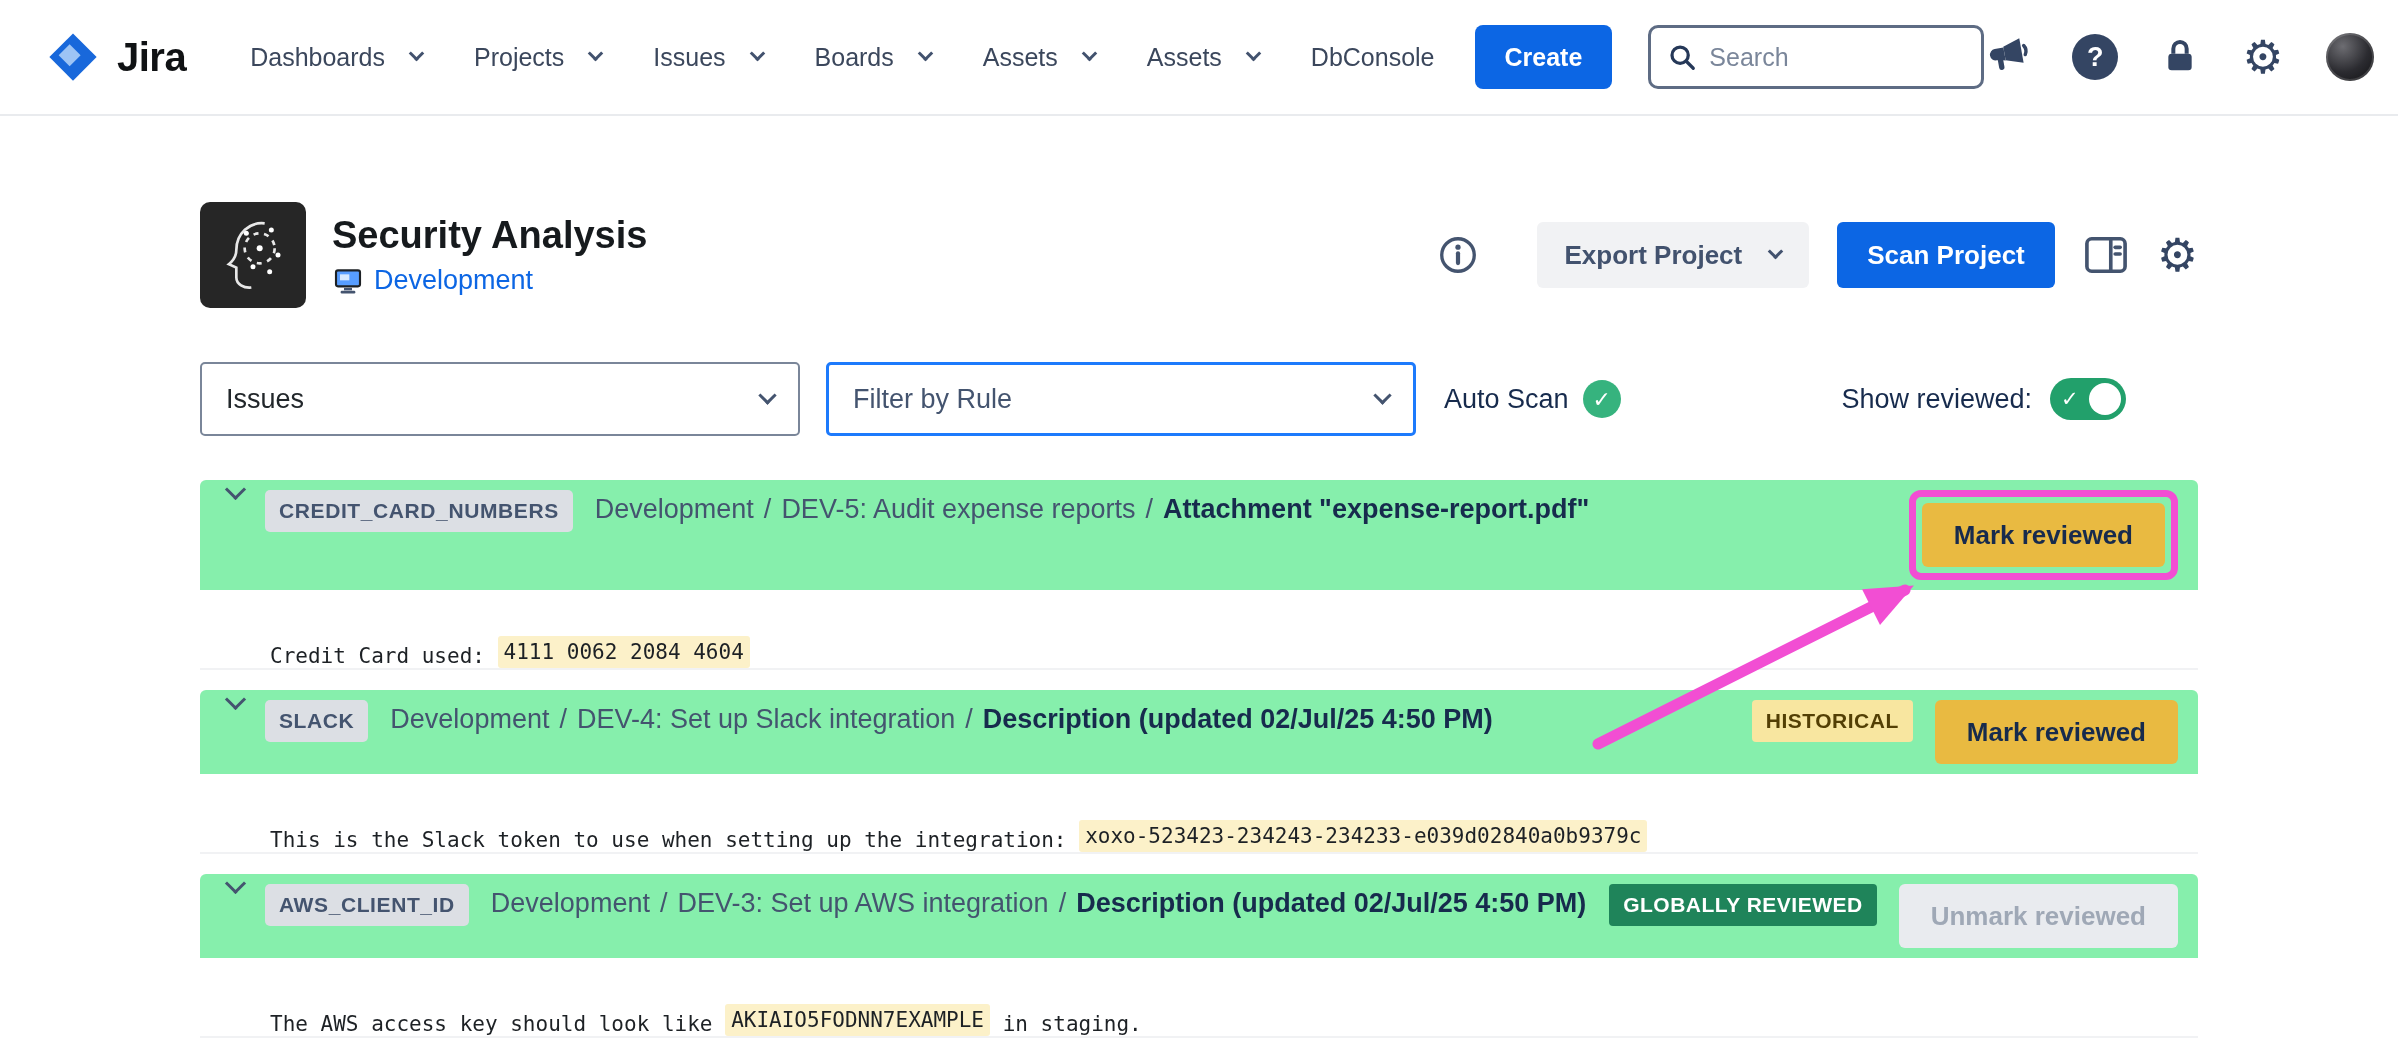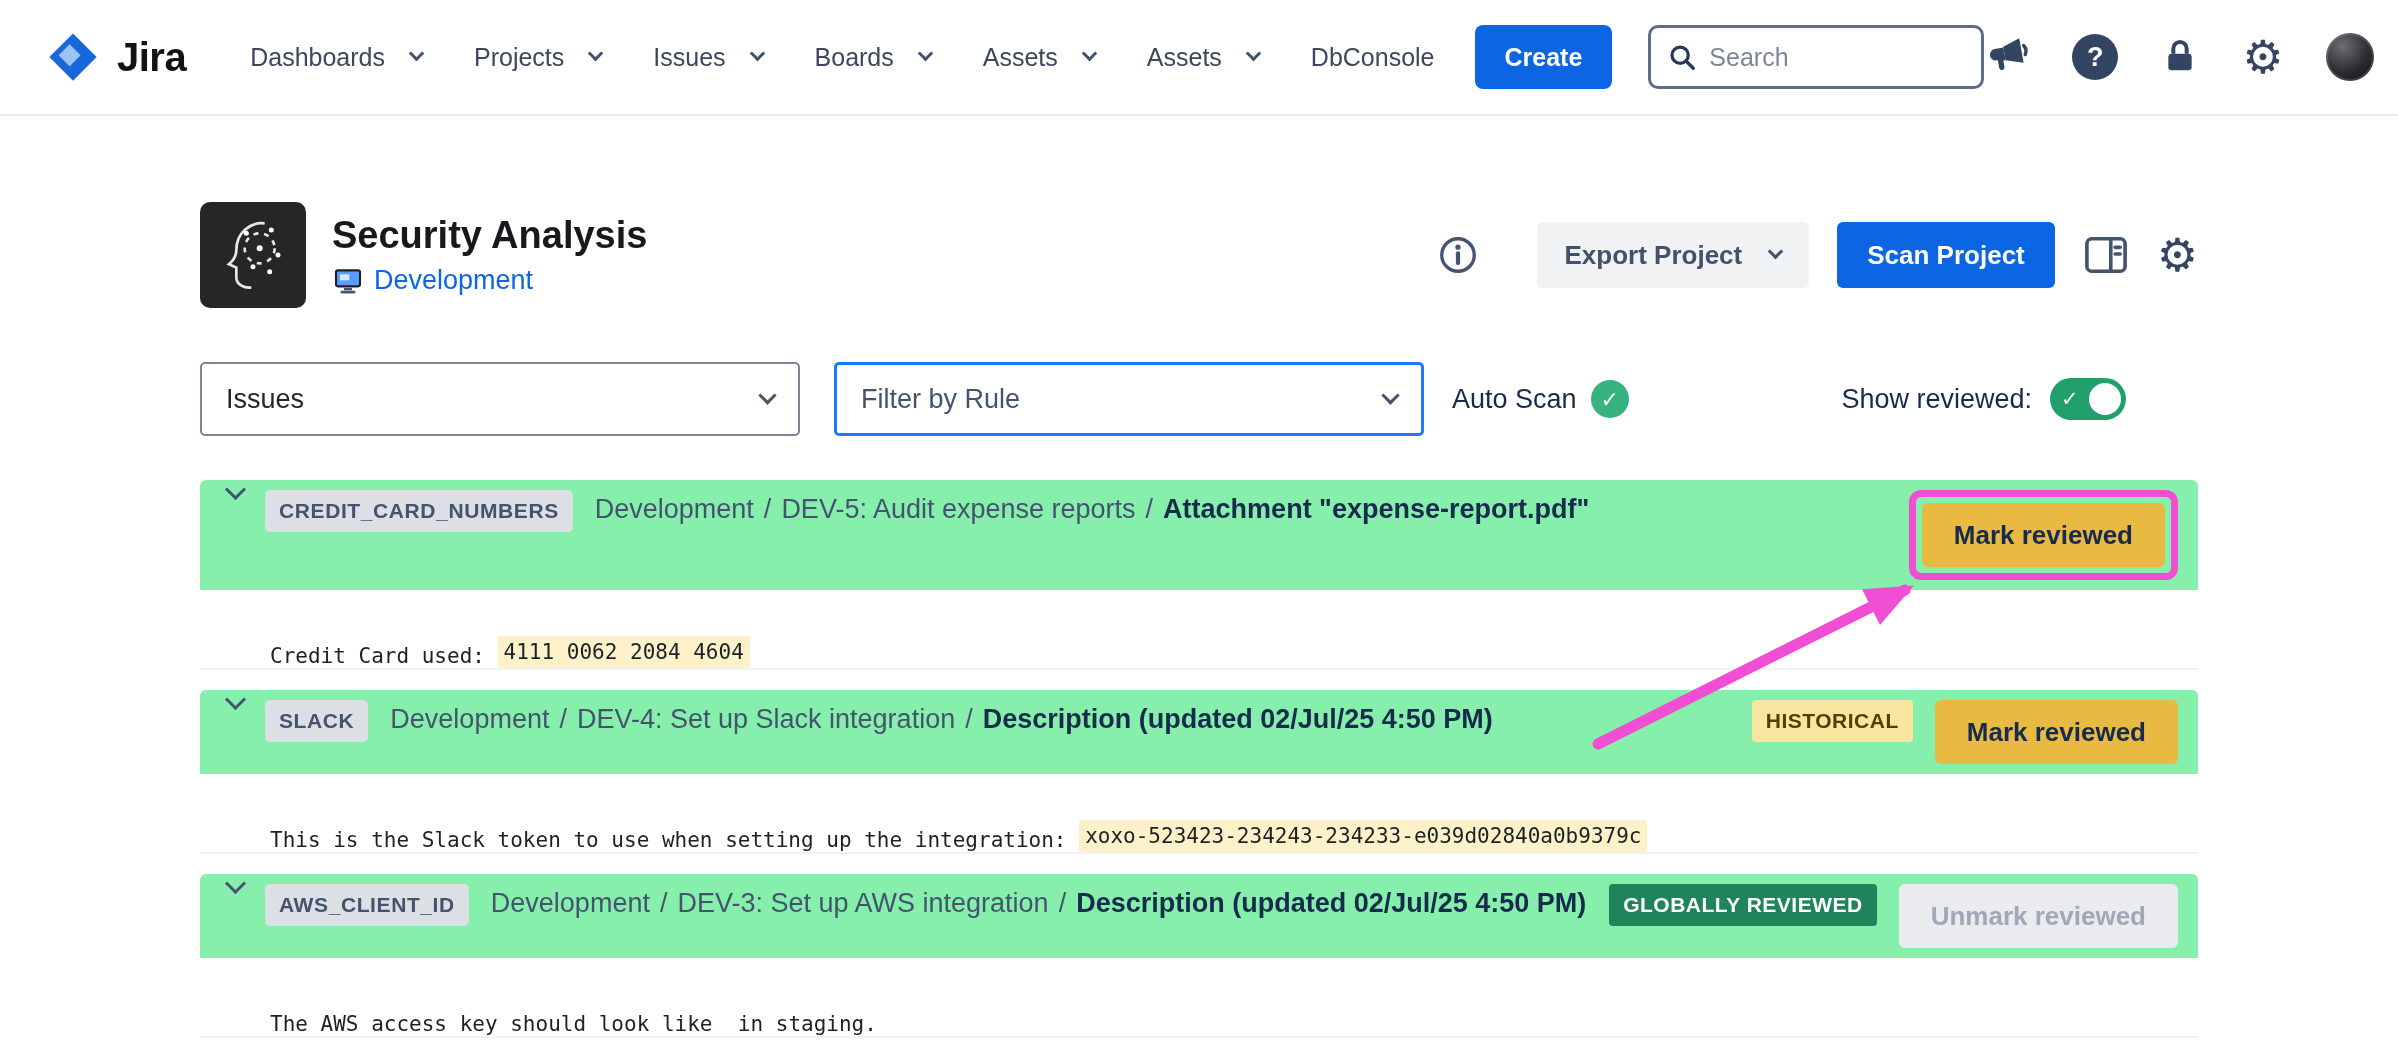--- a/index.html
+++ b/index.html
@@ -87,21 +87,21 @@
 
   
   .filter-row { margin-top: 54px; display: flex; align-items: center; }
   .select {
     height: 74px; border-radius: 5px; padding: 0 24px; background: #fff;
     display: flex; align-items: center; justify-content: space-between;
     font-size: 27px; cursor: pointer;
   }
   .select .chev { width: 13px; height: 13px; border-width: 3px; border-color: #44546F; }
   .select-type { width: 600px; border: 2px solid #7A8699; color: #22272B; }
-  .select-rule { width: 590px; margin-left: 34px; border: 3px solid #1D7AFC; color: #44546F; }
+  .select-rule { width: 590px; margin-left: 26px; border: 3px solid #1D7AFC; color: #44546F; }
   .auto-scan { margin-left: 28px; display: flex; align-items: center; gap: 14px; }
   .auto-scan-label { font-size: 27px; color: #172B4D; }
   .check-circle {
     width: 38px; height: 38px; border-radius: 50%; background: #36B37E;
     color: #fff; font-size: 22px; font-weight: 700;
     display: flex; align-items: center; justify-content: center;
     font-family: "DejaVu Sans", sans-serif;
   }
   .show-reviewed { margin-left: auto; margin-right: 72px; display: flex; align-items: center; gap: 18px; }
   .show-reviewed-label { font-size: 27px; color: #172B4D; }
@@ -358,21 +358,21 @@
       <div class="finding">
         <div class="finding-header">
           <span class="chev-toggle"></span>
           <span class="rule-badge">AWS_CLIENT_ID</span>
           <span class="crumbs">
             <span class="crumb">Development</span><span class="sep">/</span><span class="crumb">DEV-3: Set up AWS integration</span><span class="sep">/</span><span class="crumb loc">Description (updated 02/Jul/25 4:50 PM)</span>
           </span>
           <span class="status-badge status-global">GLOBALLY REVIEWED</span>
           <button class="btn-review" disabled="">Unmark reviewed</button>
         </div>
-        <div class="finding-content"><span>The AWS access key should look like </span><span> in staging.</span></div>
+        <div class="finding-content"><span>The AWS access key should look like </span><span class="secret">AKIAIO5FODNN7EXAMPLE</span><span> in staging.</span></div>
       </div>
 
     </section>
   </main>
 
   <svg class="arrow-overlay">
     <defs>
       <marker id="arrowhead" markerUnits="userSpaceOnUse" markerWidth="56" markerHeight="56" refX="40" refY="27" orient="auto">
         <path d="M2 7 L50 27 L2 47 Z" fill="#F24ED3"></path>
       </marker>

